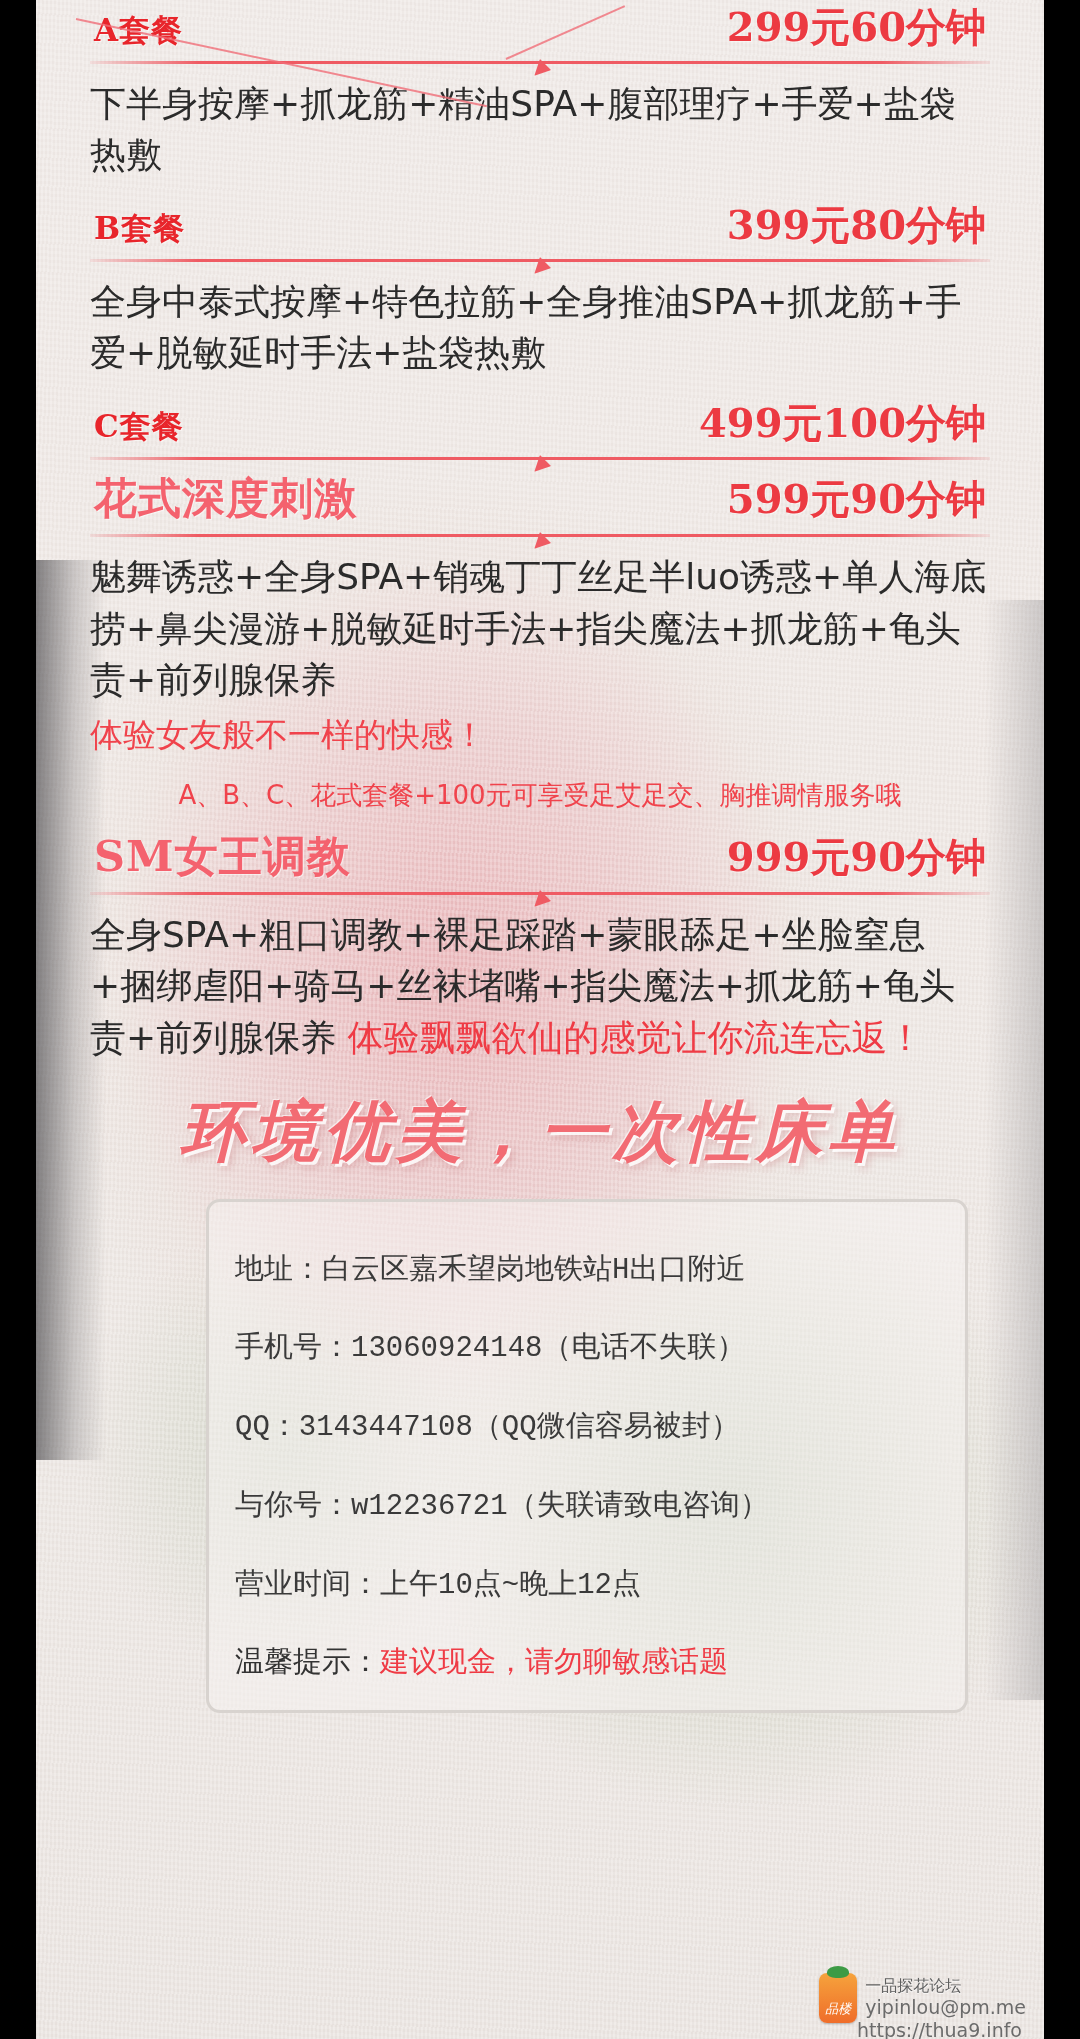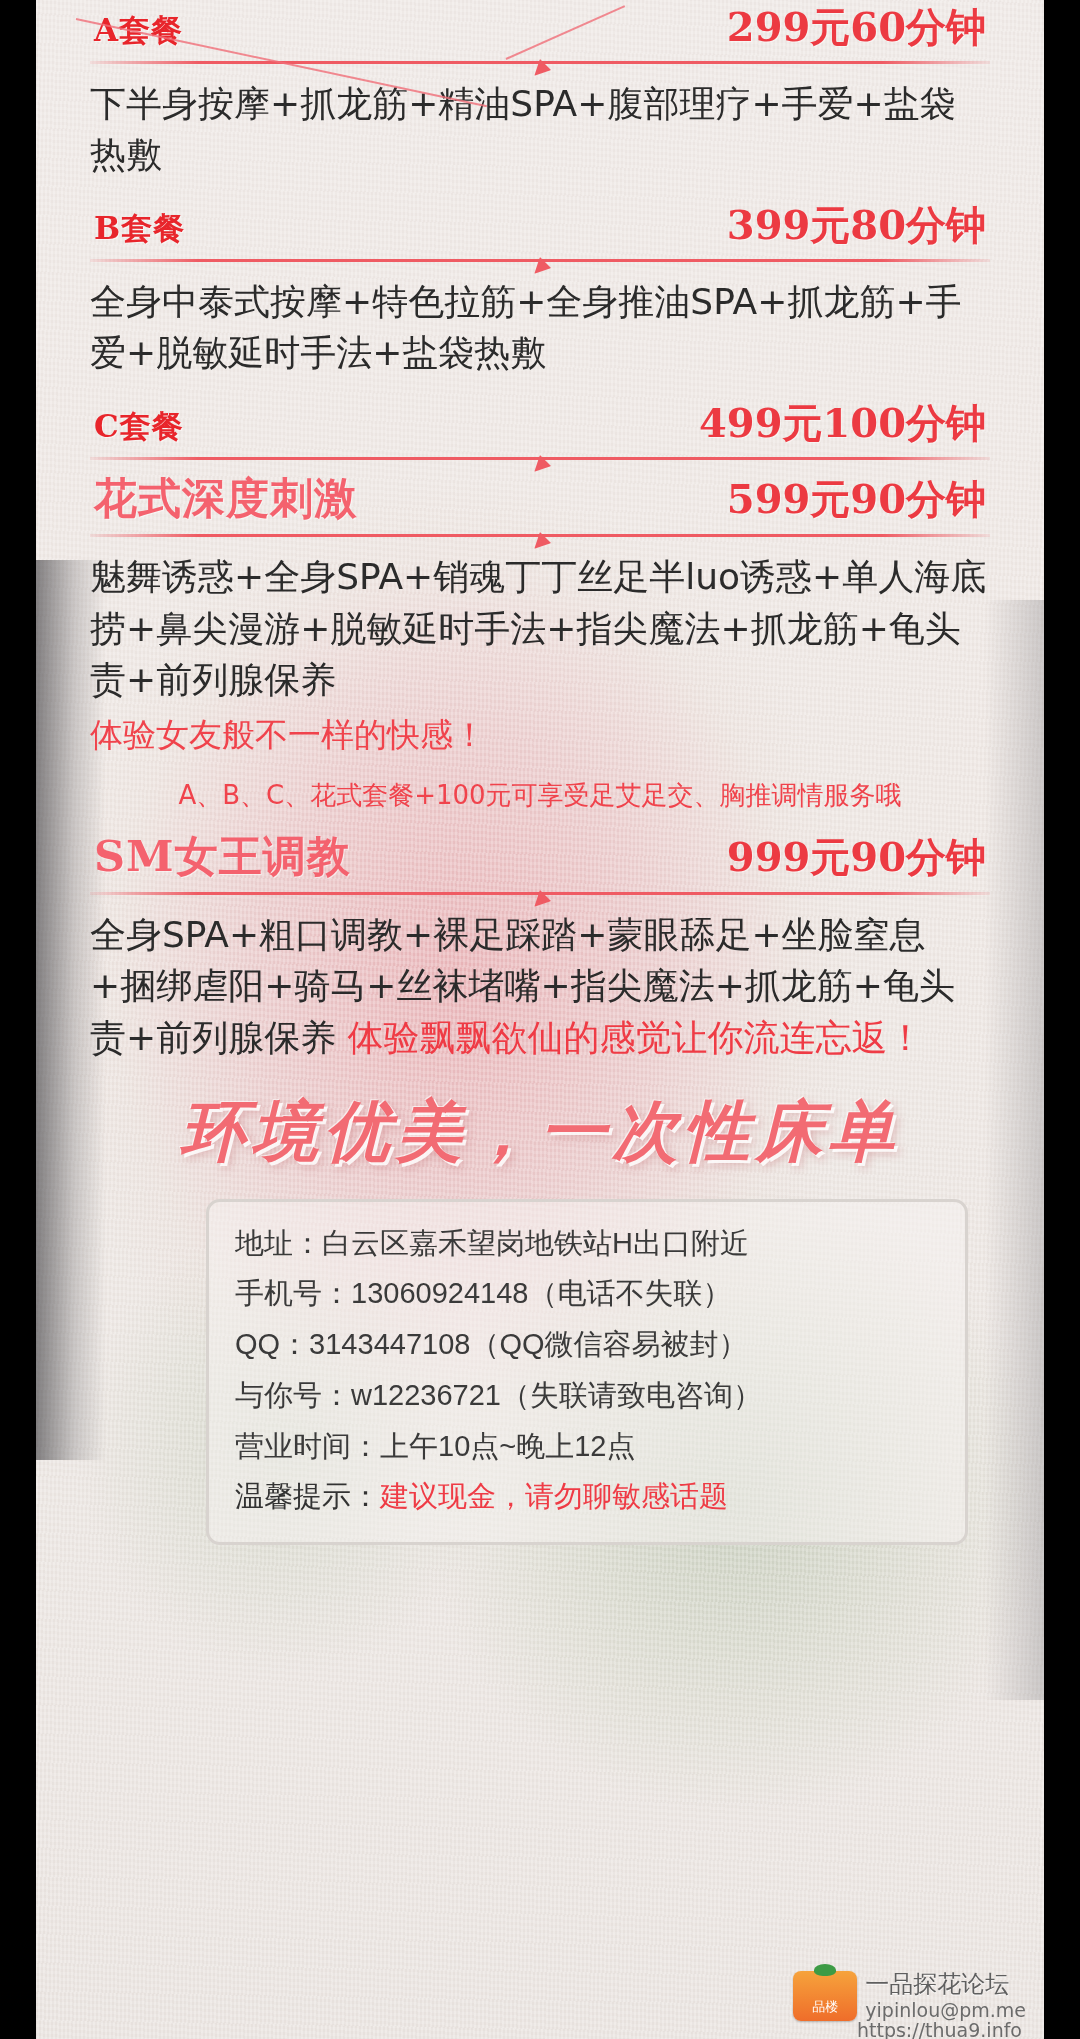--- a/index.html
+++ b/index.html
@@ -157,46 +157,48 @@
 
   
   .contact-box {
     margin: 0 46px 0 140px;
     border: 3px solid #d8d3cf;
     border-radius: 14px;
     background: rgba(246,243,240,0.55);
     padding: 16px 26px 20px 26px;
   }
   .contact-line {
-    font-family: Liberation Sans, sans-serif;
+    font-family: Liberation Mono, monospace;
     font-size: 29px;
     line-height: 1.75;
     color: #3a3a3a;
     white-space: nowrap;
+    margin-top: 28px;
   }
   .contact-line .lbl { color: #333; }
   .contact-line .warn { color: #ef3b45; }
 
   
   .watermark {
     position: absolute;
     right: 18px;
     bottom: 16px;
     display: flex;
     align-items: center;
     gap: 8px;
     z-index: 6;
   }
   .wm-logo {
-    width: 64px;
+    width: 38px;
     height: 50px;
     border-radius: 8px;
     background: linear-gradient(180deg, #f6a33c 0%, #ef6d2a 100%);
     position: relative;
     box-shadow: 0 1px 2px rgba(0,0,0,0.25);
+    font-style: italic;
   }
   .wm-logo::before {
     content: "";
     position: absolute;
     left: 50%;
     top: -7px;
     width: 22px;
     height: 12px;
     margin-left: -11px;
     background: #3d9b45;
@@ -210,21 +212,21 @@
     font-size: 13px;
     font-family: "DejaVu Sans", sans-serif;
   }
   .wm-texts {
     display: flex;
     flex-direction: column;
     line-height: 1.25;
   }
   .wm-title {
     font-family: "DejaVu Sans", "Liberation Sans", sans-serif;
-    font-size: 24px;
+    font-size: 16px;
     color: #5f5f5f;
     text-shadow: 0 1px 0 rgba(255,255,255,0.8);
   }
   .wm-sub {
     font-family: "DejaVu Sans", "Liberation Sans", sans-serif;
     font-size: 19px;
     color: #6b6b6b;
   }
   .wm-url {
     position: absolute;

